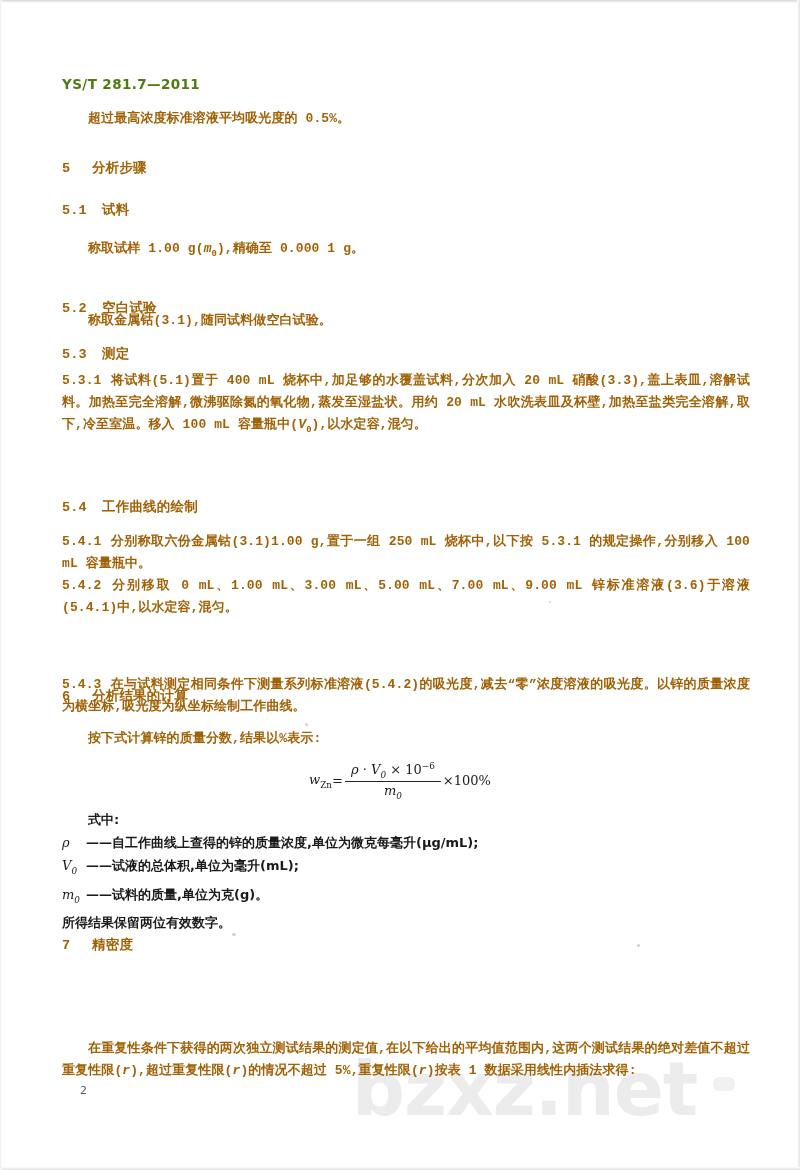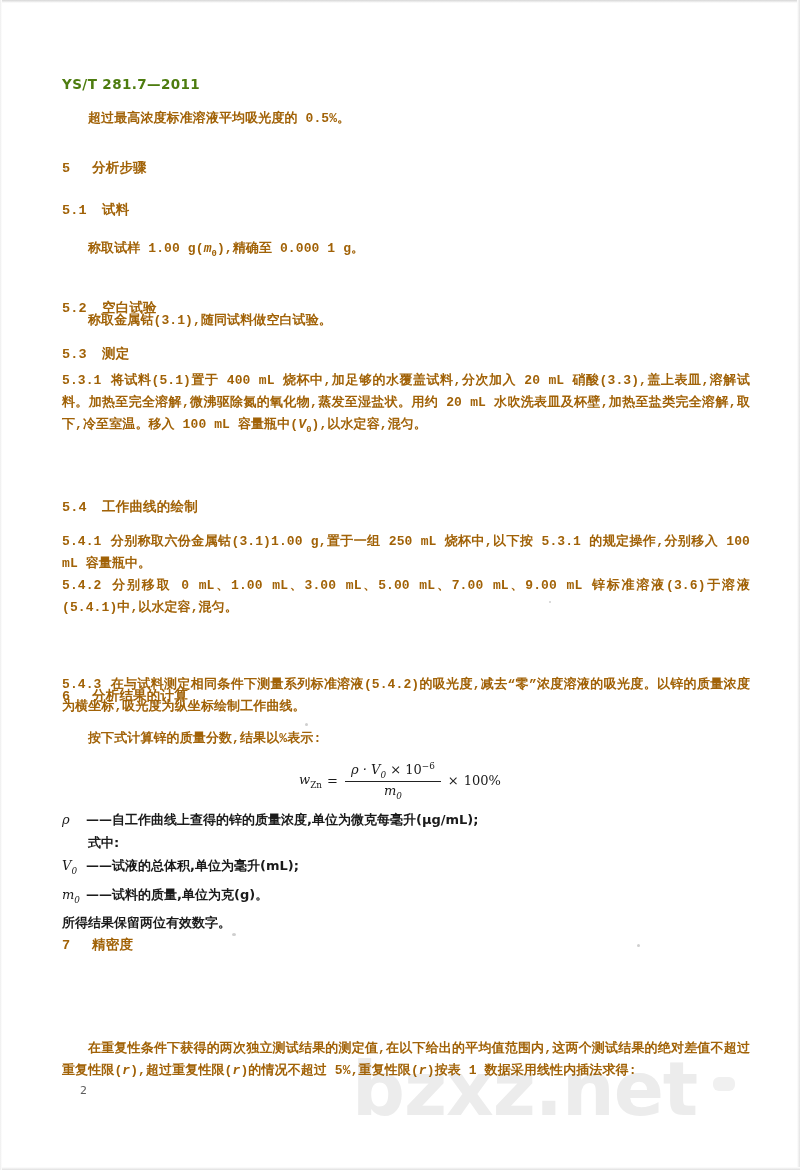--- a/index.html
+++ b/index.html
@@ -120,21 +120,20 @@
     left: 0;
     width: 800px;
     text-align: center;
     font-family: "DejaVu Serif", "Liberation Serif", serif;
     font-size: 13px;
     color: #1b1b1b;
   }
   .fr {
     display: inline-flex;
     align-items: center;
-    gap: 5px;
   }
   .frac {
     display: inline-flex;
     flex-direction: column;
     align-items: center;
     vertical-align: middle;
     margin: 0 2px;
   }
   .frac .top {
     padding: 0 6px 1px 6px;
@@ -283,24 +282,24 @@
         <span class="frac">
           <span class="top"><span>ρ</span> <span>·</span> <span>V</span><sub>0</sub> <span>×</span> <span style="font-style:normal">10</span><sup style="font-style:normal">−6</sup></span>
           <span class="bot"><span>m</span><sub>0</sub></span>
         </span>
         <span>×</span>
         <span>100%</span>
       </span>
     </div>
 
     <div class="deflist" style="top:808px;">
+      <div class="row indent2">式中:</div>
       <div class="row">
         <span class="sym">ρ</span><span>——</span><span>自工作曲线上查得的锌的质量浓度,单位为微克每毫升(μg/mL);</span>
       </div>
-      <div class="row indent2">式中:</div>
       <div class="row">
         <span class="sym"><span>V</span><sub>0</sub></span><span>——</span><span>试液的总体积,单位为毫升(mL);</span>
       </div>
       <div class="row">
         <span class="sym"><span>m</span><sub>0</sub></span><span>——</span><span>试料的质量,单位为克(g)。</span>
       </div>
       <div class="row">所得结果保留两位有效数字。</div>
     </div>
 
     <div class="block" style="top:935px;">

